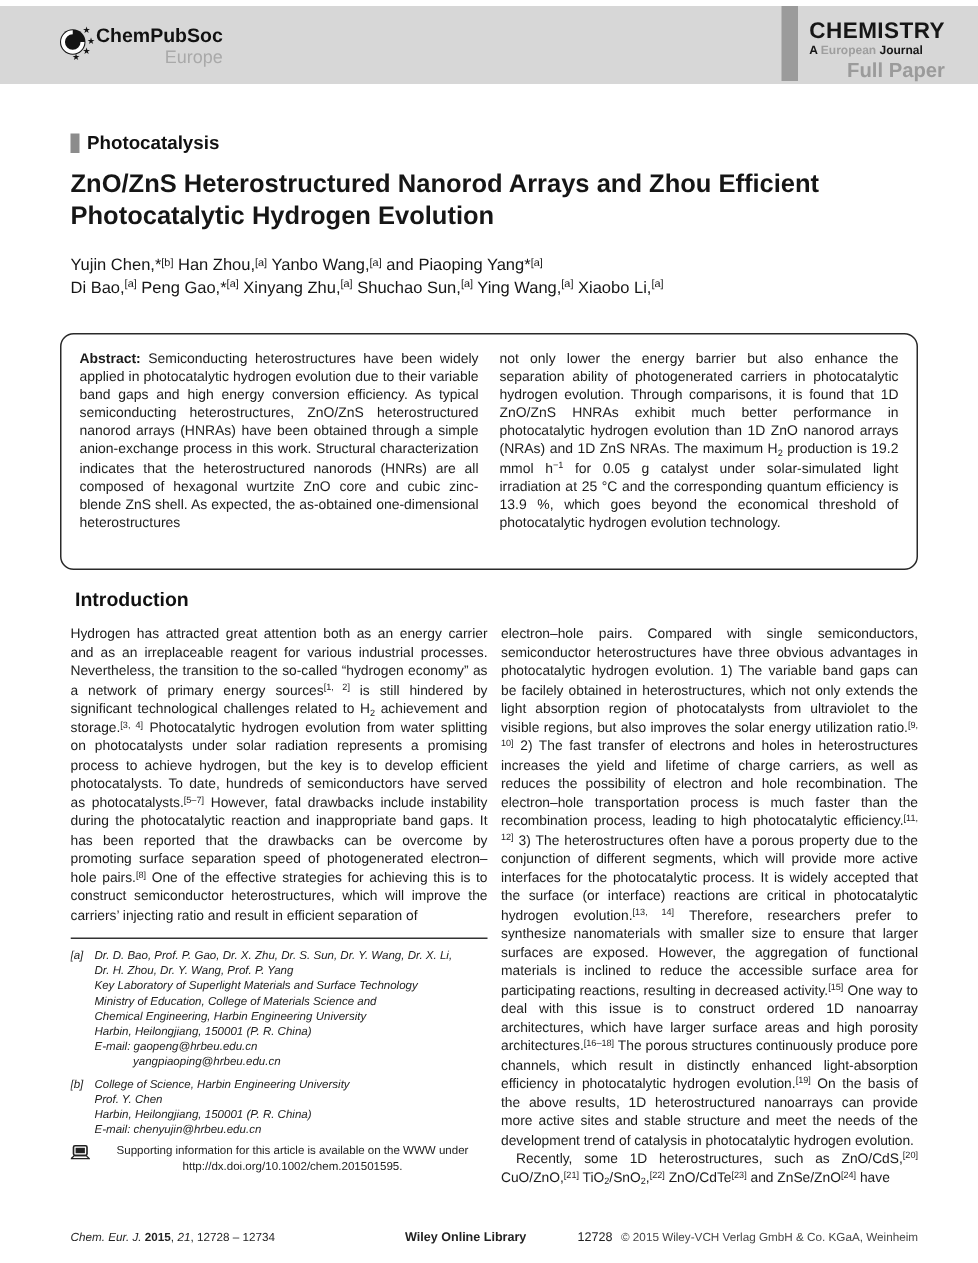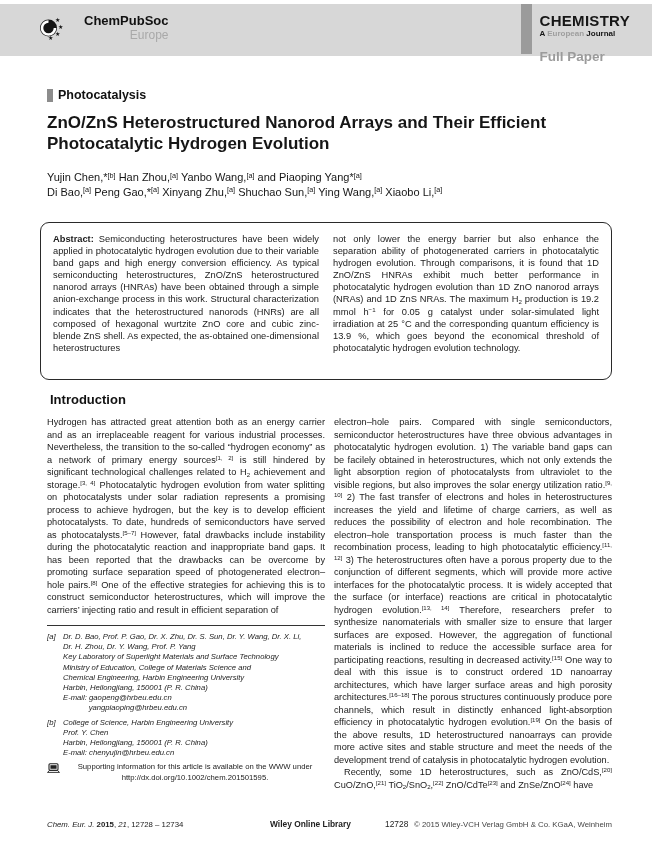--- a/index.html
+++ b/index.html
@@ -2,33 +2,33 @@
 <html lang="en"><head>
 <meta charset="utf-8">
 <style>
   html,body{margin:0;padding:0;background:#ffffff;}
   .page{
     position:relative;width:652px;height:842px;background:#ffffff;overflow:hidden;
     font-family:"Liberation Sans",sans-serif;color:#1a1a1a;
   }
   
   .header-band{position:absolute;left:0;top:4px;width:652px;height:52px;background:#d7d7d7;}
-  .logo{position:absolute;left:36px;top:10px;display:flex;gap:20px;}
+  .logo{position:absolute;left:36px;top:10px;display:flex;align-items:center;gap:0;}
   .logo-text{line-height:1;}
   .logo-name{font-size:13px;font-weight:bold;color:#111;}
   .logo-region{font-size:12px;color:#a9a9a9;text-align:right;margin-top:2px;}
   .doi{position:absolute;left:160px;right:180px;top:22px;text-align:center;
        font-size:12.5px;font-weight:bold;color:#1c1c1c;}
   .journal-badge{position:absolute;right:22px;top:0;display:flex;gap:8px;}
   .badge-bar{width:11px;height:50px;background:#9b9b9b;}
   .badge-text{padding-top:9px;line-height:1.05;}
   .journal-title{font-size:15px;font-weight:bold;letter-spacing:0.3px;color:#161616;}
   .journal-sub{font-size:8px;font-weight:bold;color:#161616;margin-top:1px;}
   .journal-sub .grey{color:#9e9e9e;}
-  .article-type{font-size:13.5px;font-weight:bold;color:#9b9b9b;margin-top:12px;}
+  .article-type{font-size:13.5px;font-weight:bold;color:#9b9b9b;margin-top:2px;text-align:right;}
   
   .category-row{position:absolute;left:47px;top:88px;display:flex;align-items:center;gap:5px;}
   .category-marker{width:6px;height:13px;background:#8c8c8c;}
   .category-label{font-size:12.5px;font-weight:bold;color:#111;}
   .title{position:absolute;left:47px;top:112px;width:562px;
          font-size:17px;line-height:21px;font-weight:bold;color:#161616;}
   .authors{position:absolute;left:47px;top:170px;width:565px;font-size:11px;line-height:14.5px;color:#161616;}
   
   .abstract-box{position:absolute;left:40px;top:222px;width:572px;height:158px;
                 border:1.3px solid #2a2a2a;border-radius:9px;box-sizing:border-box;
@@ -86,21 +86,21 @@
         <div class="journal-sub"><span>A </span><span class="grey">European </span><span>Journal</span></div>
         <div class="article-type">Full Paper</div>
       </div>
     </div>
   </div>
 
   <div class="category-row">
     <span class="category-marker"></span>
     <span class="category-label">Photocatalysis</span>
   </div>
-  <div class="title">ZnO/ZnS Heterostructured Nanorod Arrays and Their Efficient Photocatalytic Hydrogen Evolution</div>
+  <div class="title">ZnO/ZnS Heterostructured Nanorod Arrays and Zhou Efficient Photocatalytic Hydrogen Evolution</div>
   <div class="authors">
     <div>Yujin Chen,*<sup>[b]</sup> Han Zhou,<sup>[a]</sup> Yanbo Wang,<sup>[a]</sup> and Piaoping Yang*<sup>[a]</sup></div>
     <div>Di Bao,<sup>[a]</sup> Peng Gao,*<sup>[a]</sup> Xinyang Zhu,<sup>[a]</sup> Shuchao Sun,<sup>[a]</sup> Ying Wang,<sup>[a]</sup> Xiaobo Li,<sup>[a]</sup></div>
   </div>
 
   <div class="abstract-box">
     <div class="abstract-col"><b>Abstract: </b>Semiconducting heterostructures have been widely applied in photocatalytic hydrogen evolution due to their variable band gaps and high energy conversion efficiency. As typical semiconducting heterostructures, ZnO/ZnS heterostructured nanorod arrays (HNRAs) have been obtained through a simple anion-exchange process in this work. Structural characterization indicates that the heterostructured nanorods (HNRs) are all composed of hexagonal wurtzite ZnO core and cubic zinc-blende ZnS shell. As expected, the as-obtained one-dimensional heterostructures</div>
     <div class="abstract-col">not only lower the energy barrier but also enhance the separation ability of photogenerated carriers in photocatalytic hydrogen evolution. Through comparisons, it is found that 1D ZnO/ZnS HNRAs exhibit much better performance in photocatalytic hydrogen evolution than 1D ZnO nanorod arrays (NRAs) and 1D ZnS NRAs. The maximum H<sub>2</sub> production is 19.2 mmol h<sup>−1</sup> for 0.05 g catalyst under solar-simulated light irradiation at 25 °C and the corresponding quantum efficiency is 13.9 %, which goes beyond the economical threshold of photocatalytic hydrogen evolution technology.</div>
   </div>
 

